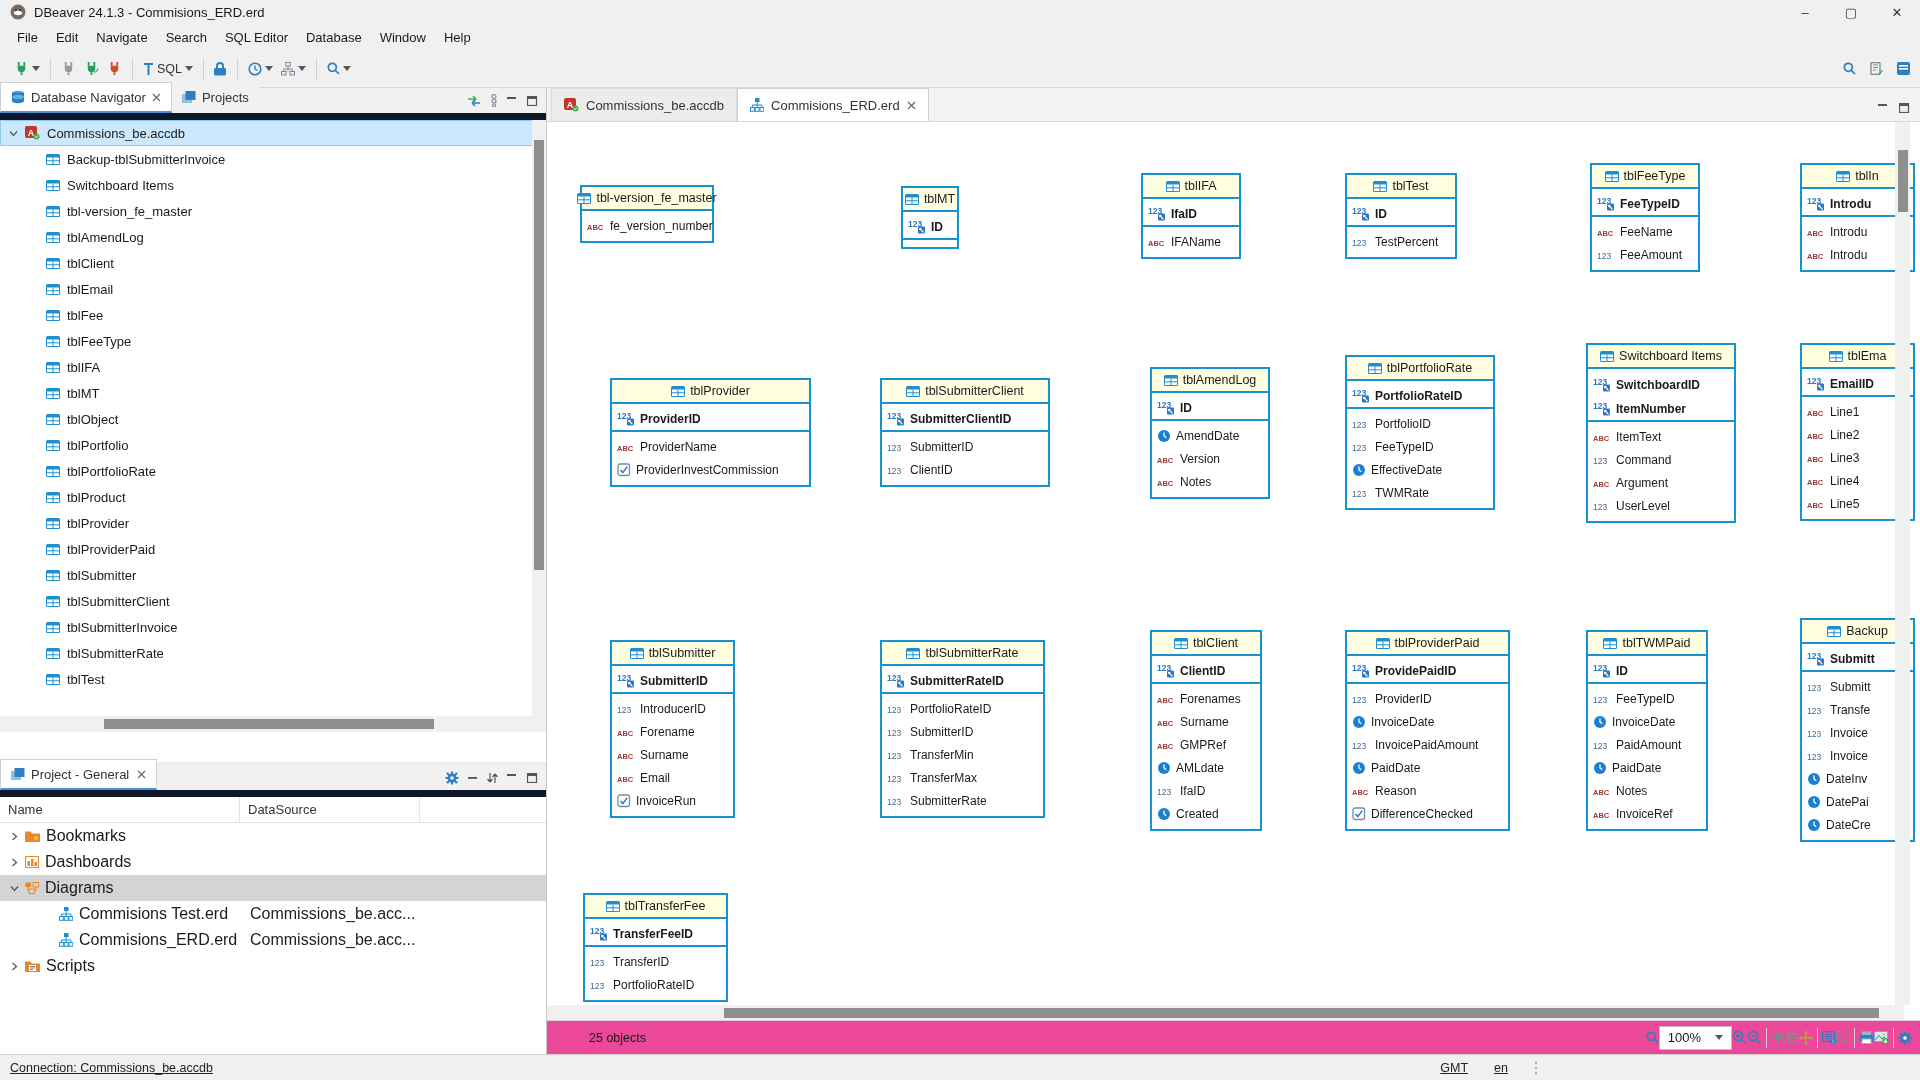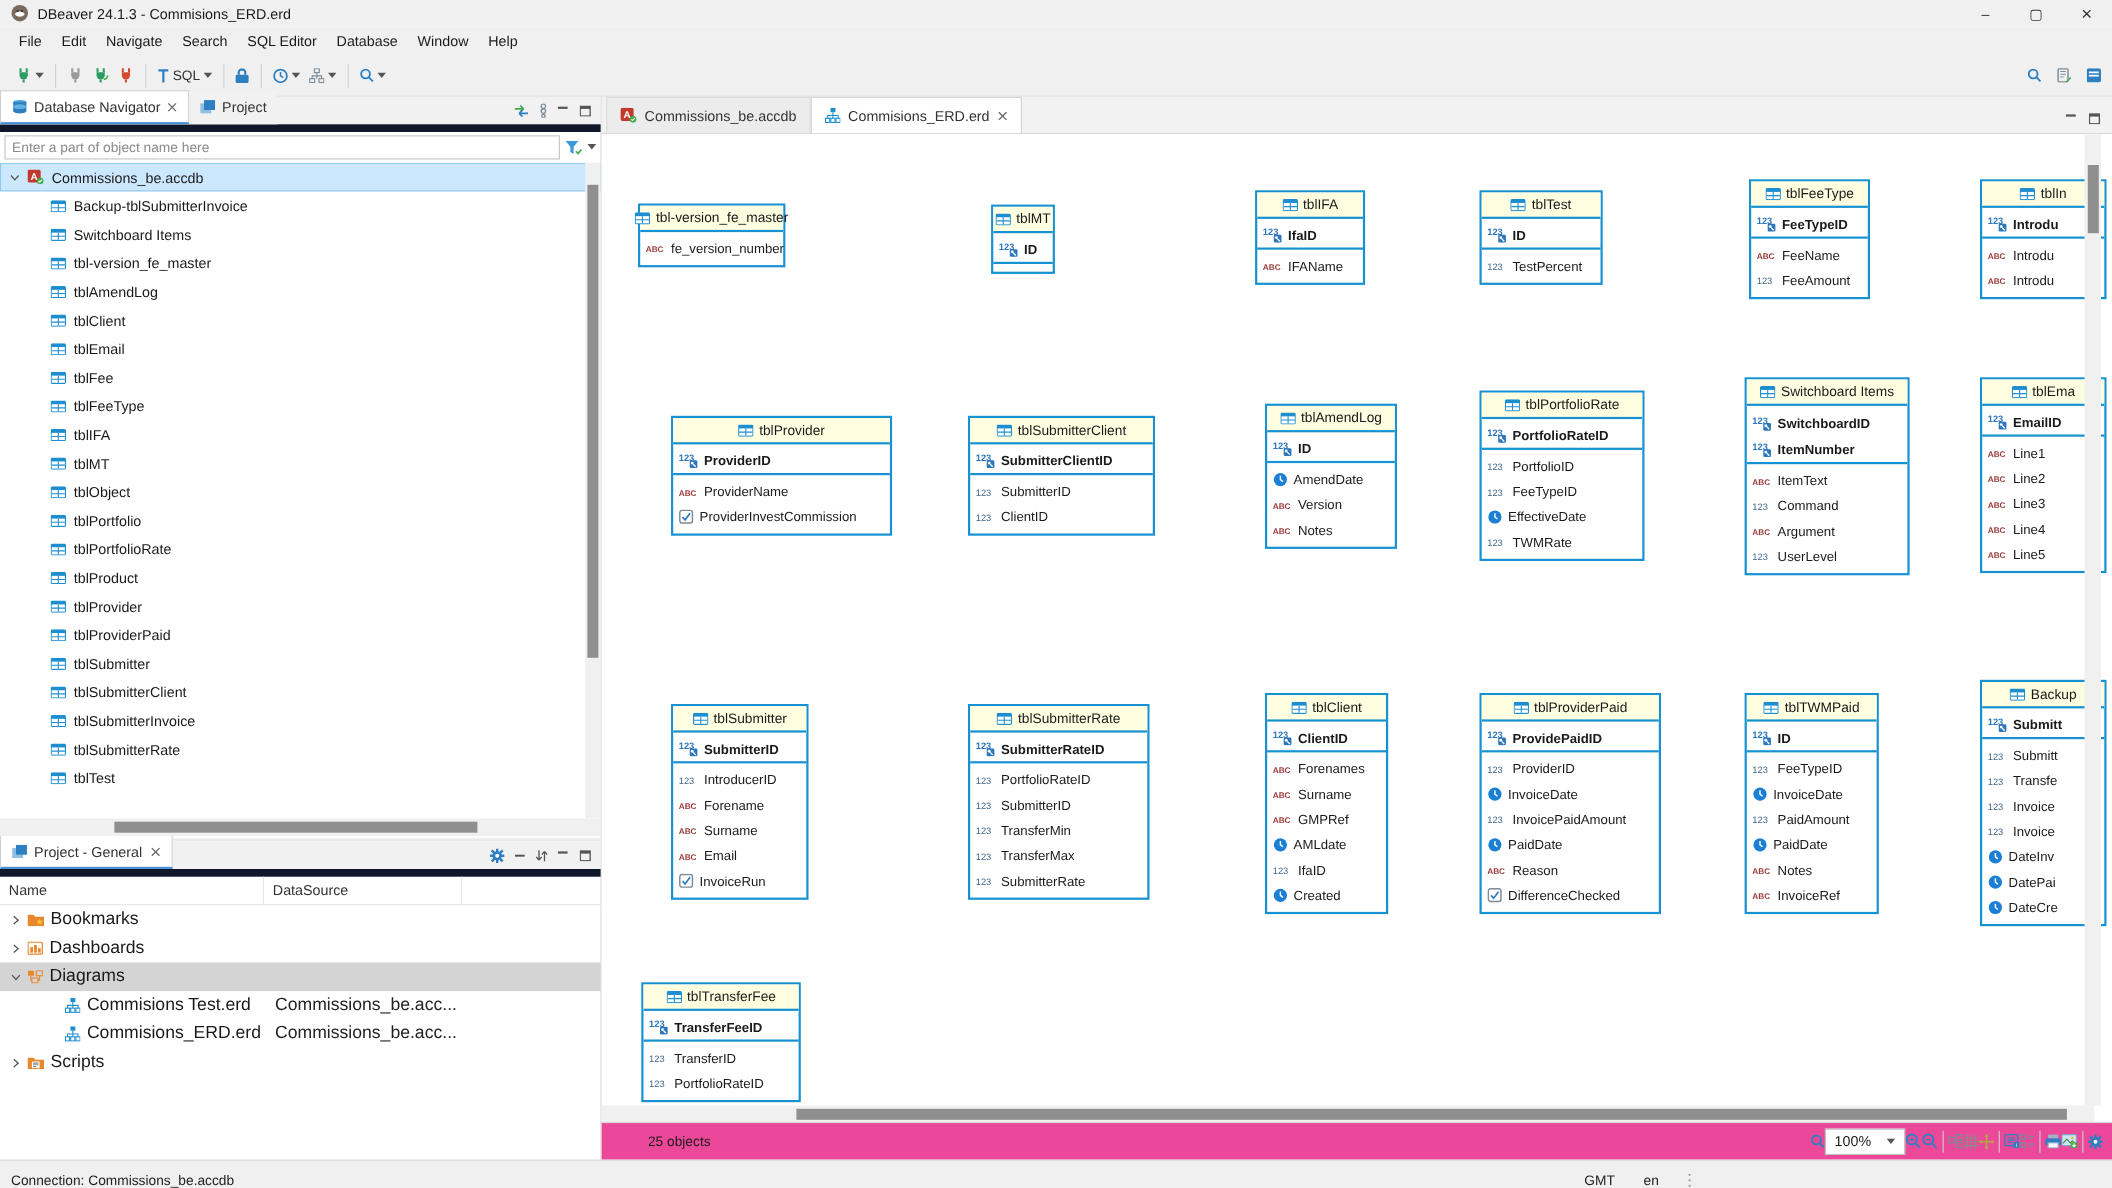--- a/index.html
+++ b/index.html
@@ -73,21 +73,21 @@
   .erd-field { height:23px; display:flex; align-items:center; gap:5px; padding:0 7px 0 5px; white-space:nowrap; }
   .erd-field.pk { font-weight:bold; height:25px; }
   .erd-field.pk-last { border-bottom:2px solid var(--erd-blue); margin-bottom:3px; }
 
   .editor-status { height:34px; border-top:1px solid #d6d6d6; background:#ec4899; display:flex; align-items:center; font-size:12.5px; padding:0 8px 0 42px; gap:10px; }
   .es-spacer { flex:1; }
   .es-sep { width:1px; height:20px; background:#cfcfcf; margin:0 4px; }
   .zoom-combo { display:flex; align-items:center; gap:14px; border:1px solid #bdbdbd; background:#fff; height:24px; padding:0 8px; font-size:13px; }
 
   
-  .statusbar { height:26px; background:#f0f0f0; border-top:1px solid #d0d0d0; display:flex; align-items:flex-end; padding:0 10px; font-size:12.5px; color:#222; }
+  .statusbar { height:26px; background:#f0f0f0; border-top:1px solid #d0d0d0; display:flex; align-items:center; padding:0 10px; font-size:12.5px; color:#222;text-decoration:underline; }
   .status-right { margin-left:auto; margin-right:372px; display:flex; gap:26px; align-items:center; }
 </style>
 </head>
 <body>
 
 <div class="titlebar">
   <span class="icon">
       <svg width="16" height="16">
         <circle cx="8" cy="8" r="7.5" fill="#7a6a5d"></circle>
         <path d="M3.5 9c1.5-3.5 7.5-3.5 9 0-1.5 3-7.5 3-9 0z" fill="#fff"></path>
@@ -269,21 +269,21 @@
               </svg>
             </span>
           </div>
           <div class="ptab">
             <span class="icon">
               <svg width="14" height="13">
                 <rect x="0" y="3" width="10" height="9" fill="#8fc0e2"></rect>
                 <rect x="3.5" y="0" width="10" height="9" fill="#2e7fc2"></rect>
               </svg>
             </span>
-            <span>Project</span>
+            <span>Projects</span>
           </div>
           <div class="panel-icons">
             <span class="icon">
               <svg width="14" height="12">
                 <path d="M1 4h8M9 4l-3-3M9 4L6 7" stroke="#3fae49" stroke-width="1.5" fill="none"></path>
                 <path d="M13 8H5M5 8l3-3M5 8l3 3" stroke="#2e7fc2" stroke-width="1.5" fill="none"></path>
               </svg>
             </span>
             <span class="icon">
               <svg width="8" height="13">
@@ -298,34 +298,20 @@
               </svg>
             </span>
             <span class="icon">
               <svg width="11" height="10">
                 <rect x="0.5" y="0.5" width="9" height="9" fill="none" stroke="#555" stroke-width="1.2"></rect>
                 <rect x="0.5" y="0.5" width="9" height="2.5" fill="#555"></rect>
               </svg>
             </span>
           </div>
         </div>
-      <div class="filter-row">
-        <input class="filter-input" placeholder="Enter a part of object name here" style="">
-        <span class="icon">
-            <svg width="15" height="13">
-              <path d="M0 0h12l-4.5 5.5V12l-3-1.8V5.5z" fill="#3b9ad9"></path>
-              <path d="M9.5 9.5l2 2 3-3.5" stroke="#3fae49" stroke-width="1.6" fill="none"></path>
-            </svg>
-          </span>
-        <span class="icon">
-            <svg width="8" height="6">
-              <path d="M0 0l4 5 4-5z" fill="#555"></path>
-            </svg>
-          </span>
-      </div>
       <div class="tree" id="nav-tree">
 
       <div class="tree-row root selected">
             <span class="icon">
               <svg width="9" height="9">
                 <path d="M1 2.5l3.5 4L8 2.5" stroke="#555" fill="none" stroke-width="1.2"></path>
               </svg>
             </span>
             <span class="icon">
               <svg width="15" height="14">

